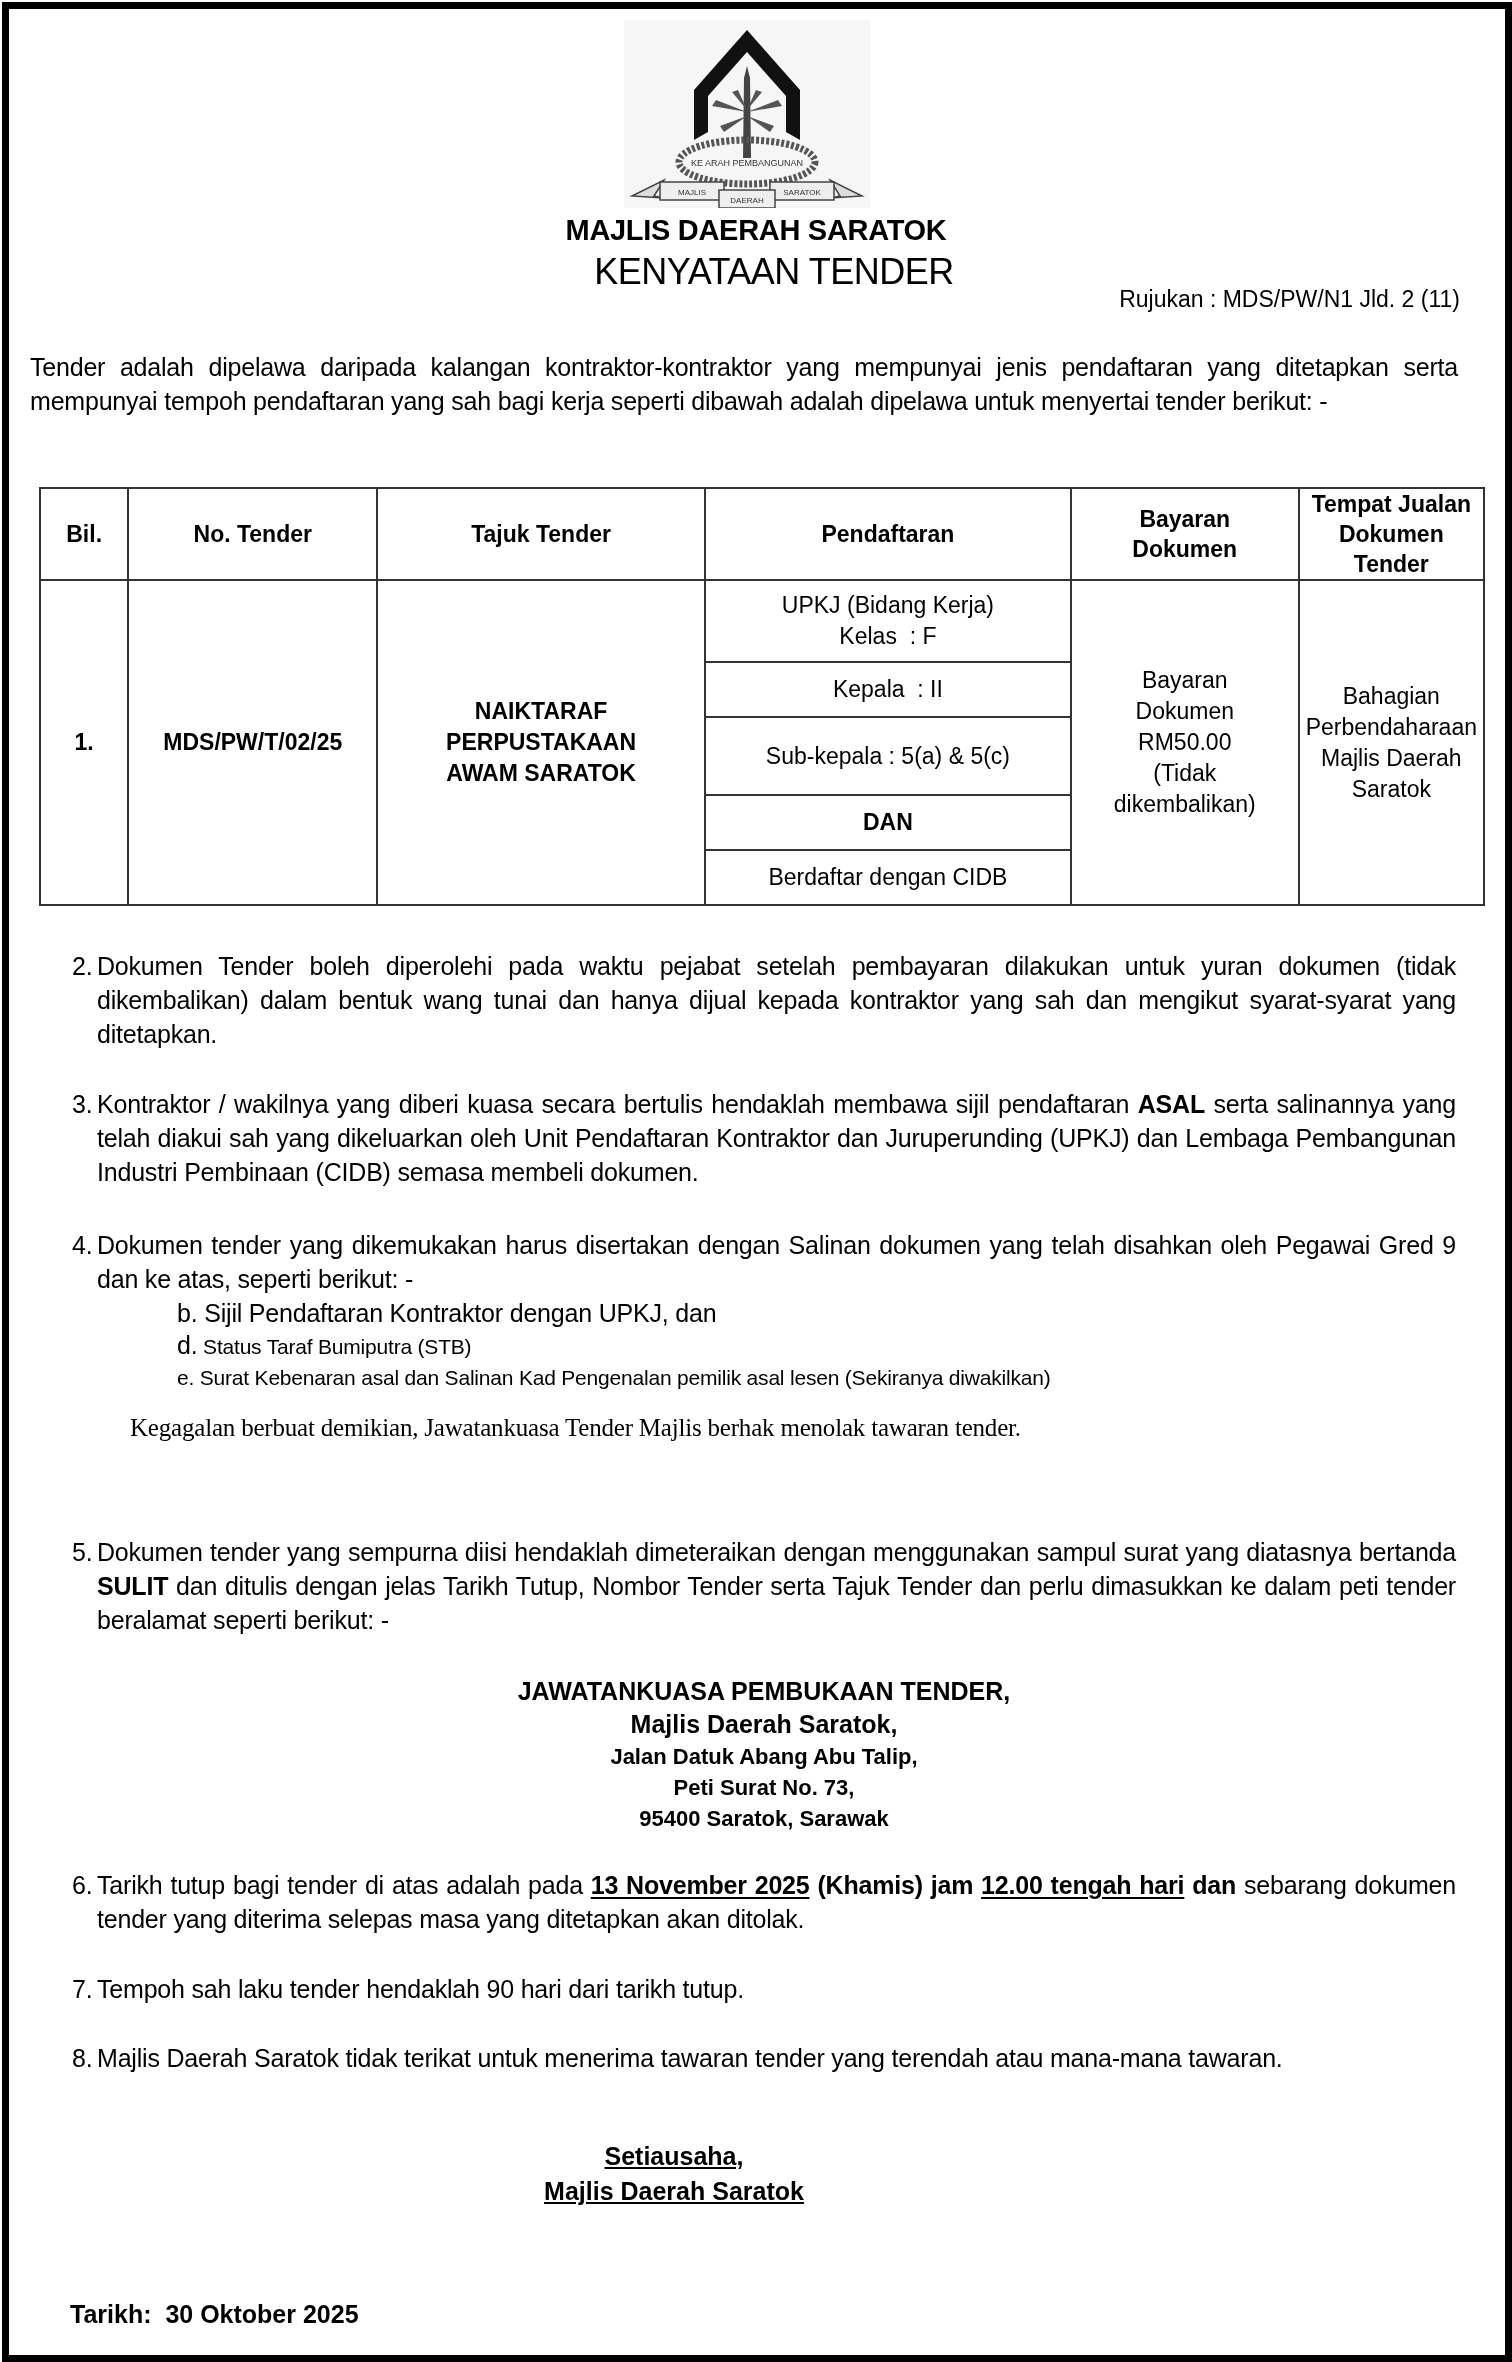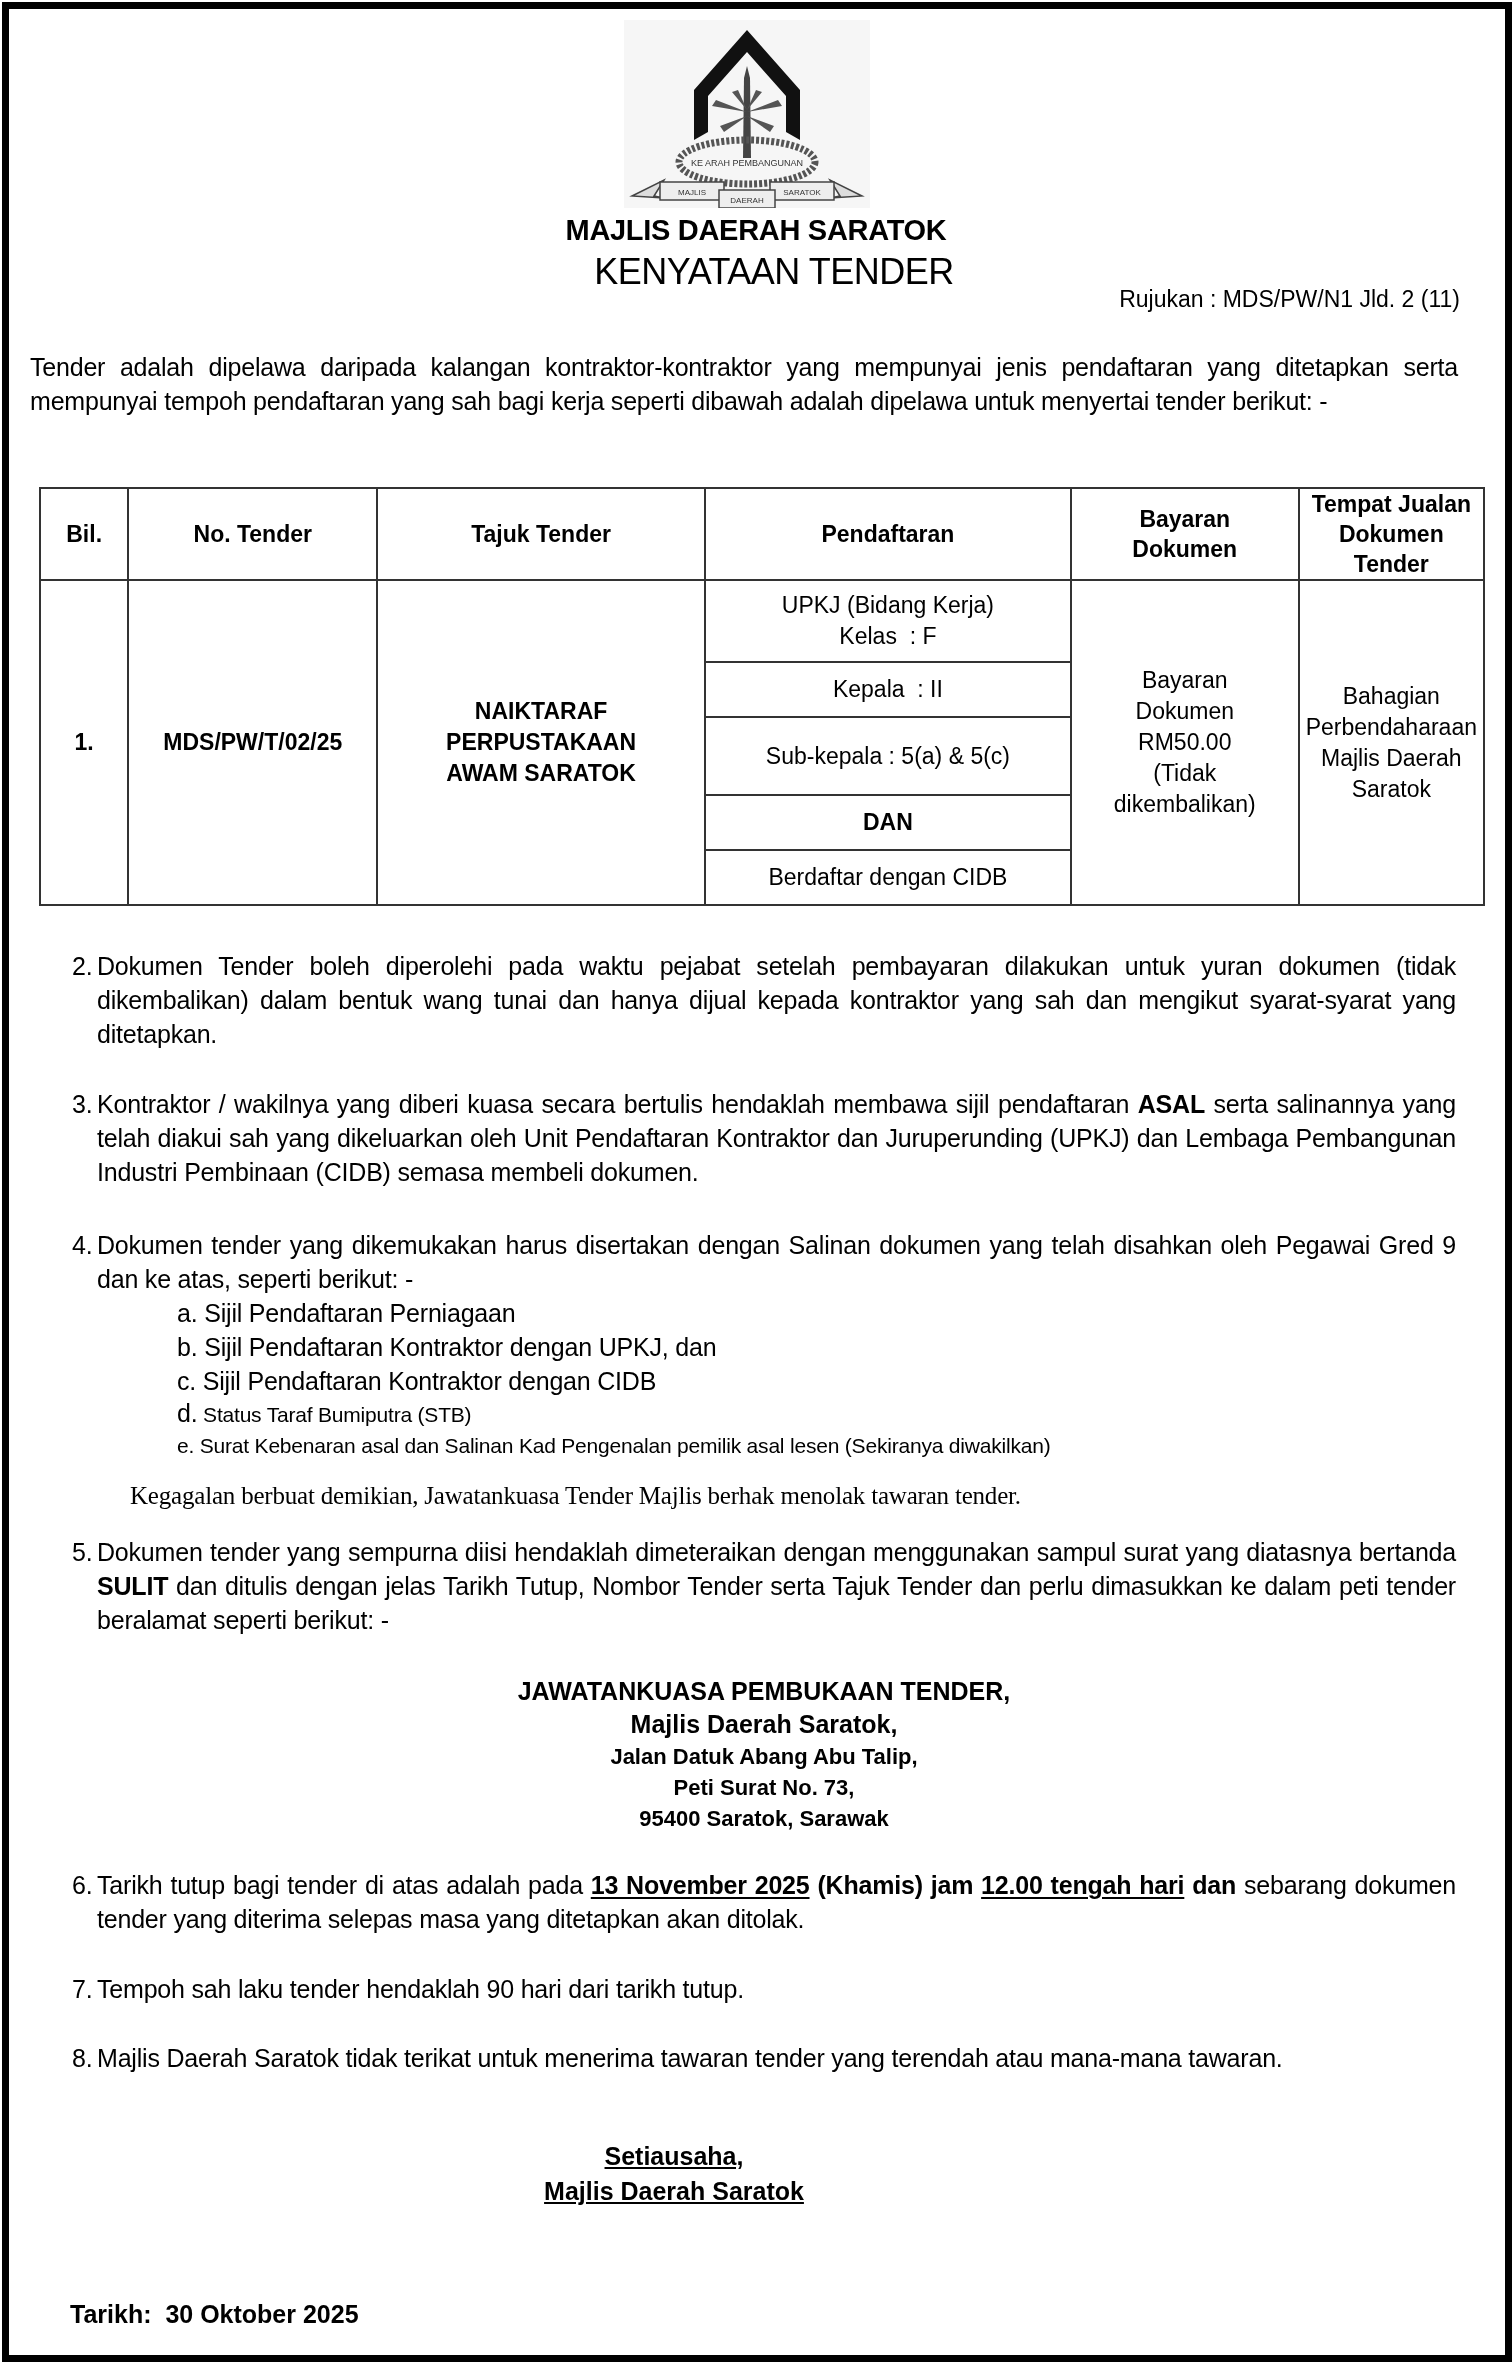--- a/index.html
+++ b/index.html
@@ -169,23 +169,21 @@
 
   <div class="item" style="top:1087px;">
     <span class="num">3.</span>
     <div class="txt"><span>Kontraktor / wakilnya yang diberi kuasa secara bertulis hendaklah membawa sijil pendaftaran </span><b>ASAL</b><span> serta salinannya yang telah diakui sah yang dikeluarkan oleh Unit Pendaftaran Kontraktor dan Juruperunding (UPKJ) dan Lembaga Pembangunan Industri Pembinaan (CIDB) semasa membeli dokumen.</span></div>
   </div>
 
   <div class="item" style="top:1228px;">
     <span class="num">4.</span>
     <div class="txt">Dokumen tender yang dikemukakan harus disertakan dengan Salinan dokumen yang telah disahkan oleh Pegawai Gred 9 dan ke atas, seperti berikut: -</div>
     <div class="sublist">
-      <div>a. Sijil Pendaftaran Perniagaan</div>
       <div>b. Sijil Pendaftaran Kontraktor dengan UPKJ, dan</div>
-      <div>c. Sijil Pendaftaran Kontraktor dengan CIDB</div>
       <div class="sub-small"><span style="font-size:25px">d.</span><span> Status Taraf Bumiputra (STB)</span></div>
       <div class="sub-small">e. Surat Kebenaran asal dan Salinan Kad Pengenalan pemilik asal lesen (Sekiranya diwakilkan)</div>
     </div>
     <div style="margin-left:58px; margin-top:18px;font-family:Liberation Serif, serif;">Kegagalan berbuat demikian, Jawatankuasa Tender Majlis berhak menolak tawaran tender.</div>
   </div>
 
   <div class="item" style="top:1535px;">
     <span class="num">5.</span>
     <div class="txt"><span>Dokumen tender yang sempurna diisi hendaklah dimeteraikan dengan menggunakan sampul surat yang diatasnya bertanda </span><b>SULIT</b><span> dan ditulis dengan jelas Tarikh Tutup, Nombor Tender serta Tajuk Tender dan perlu dimasukkan ke dalam peti tender beralamat seperti berikut: -</span></div>
   </div>

